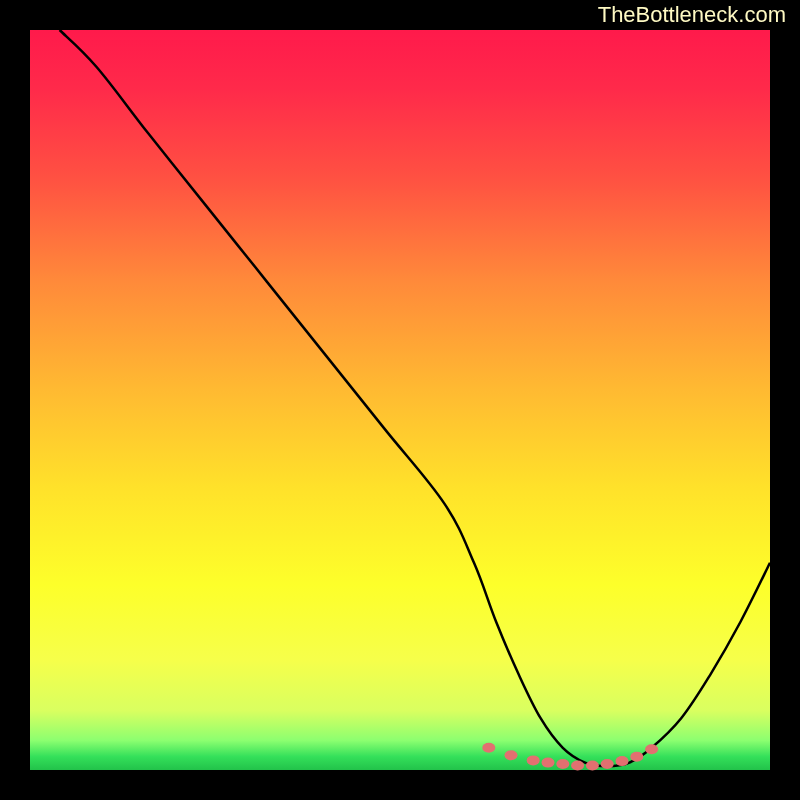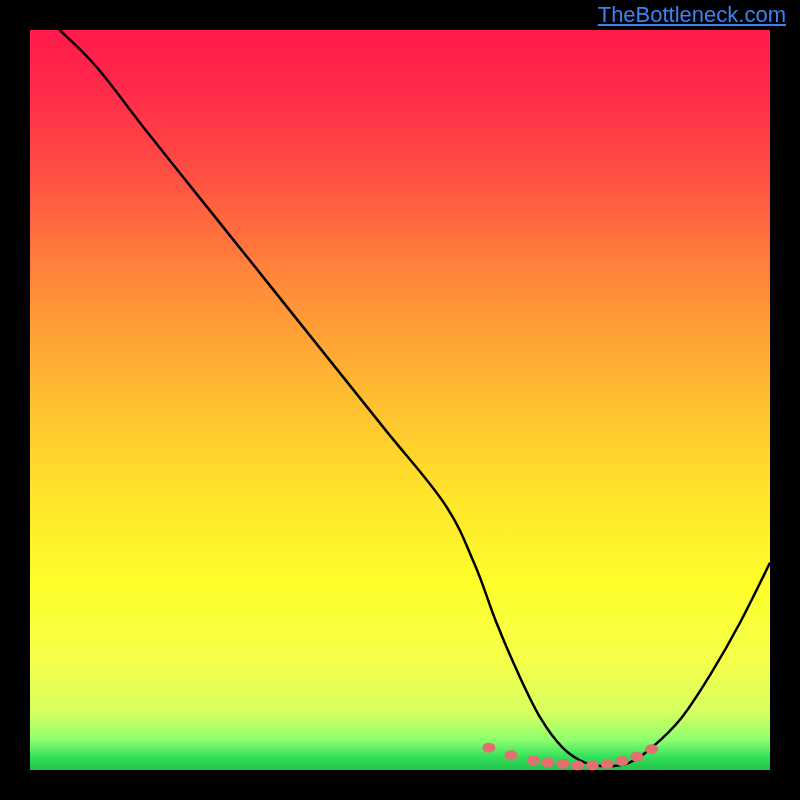--- a/index.html
+++ b/index.html
@@ -7,25 +7,24 @@
     width: 800px;
     height: 800px;
     background: #000;
     position: relative;
     font-family: Arial, Helvetica, sans-serif;
   }
   .watermark {
     position: absolute;
     top: 2px;
     right: 14px;
-    color: #3b82f6;
+    color: #fef9c3;
     font-size: 22px;
     font-weight: 500;
     z-index: 10;
-    text-decoration: underline;
   }
   .plot-area {
     position: absolute;
     top: 30px;
     left: 30px;
     width: 740px;
     height: 740px;
     background: linear-gradient(to bottom,
       #ff1a4b 0%,
       #ff2a4a 8%,

